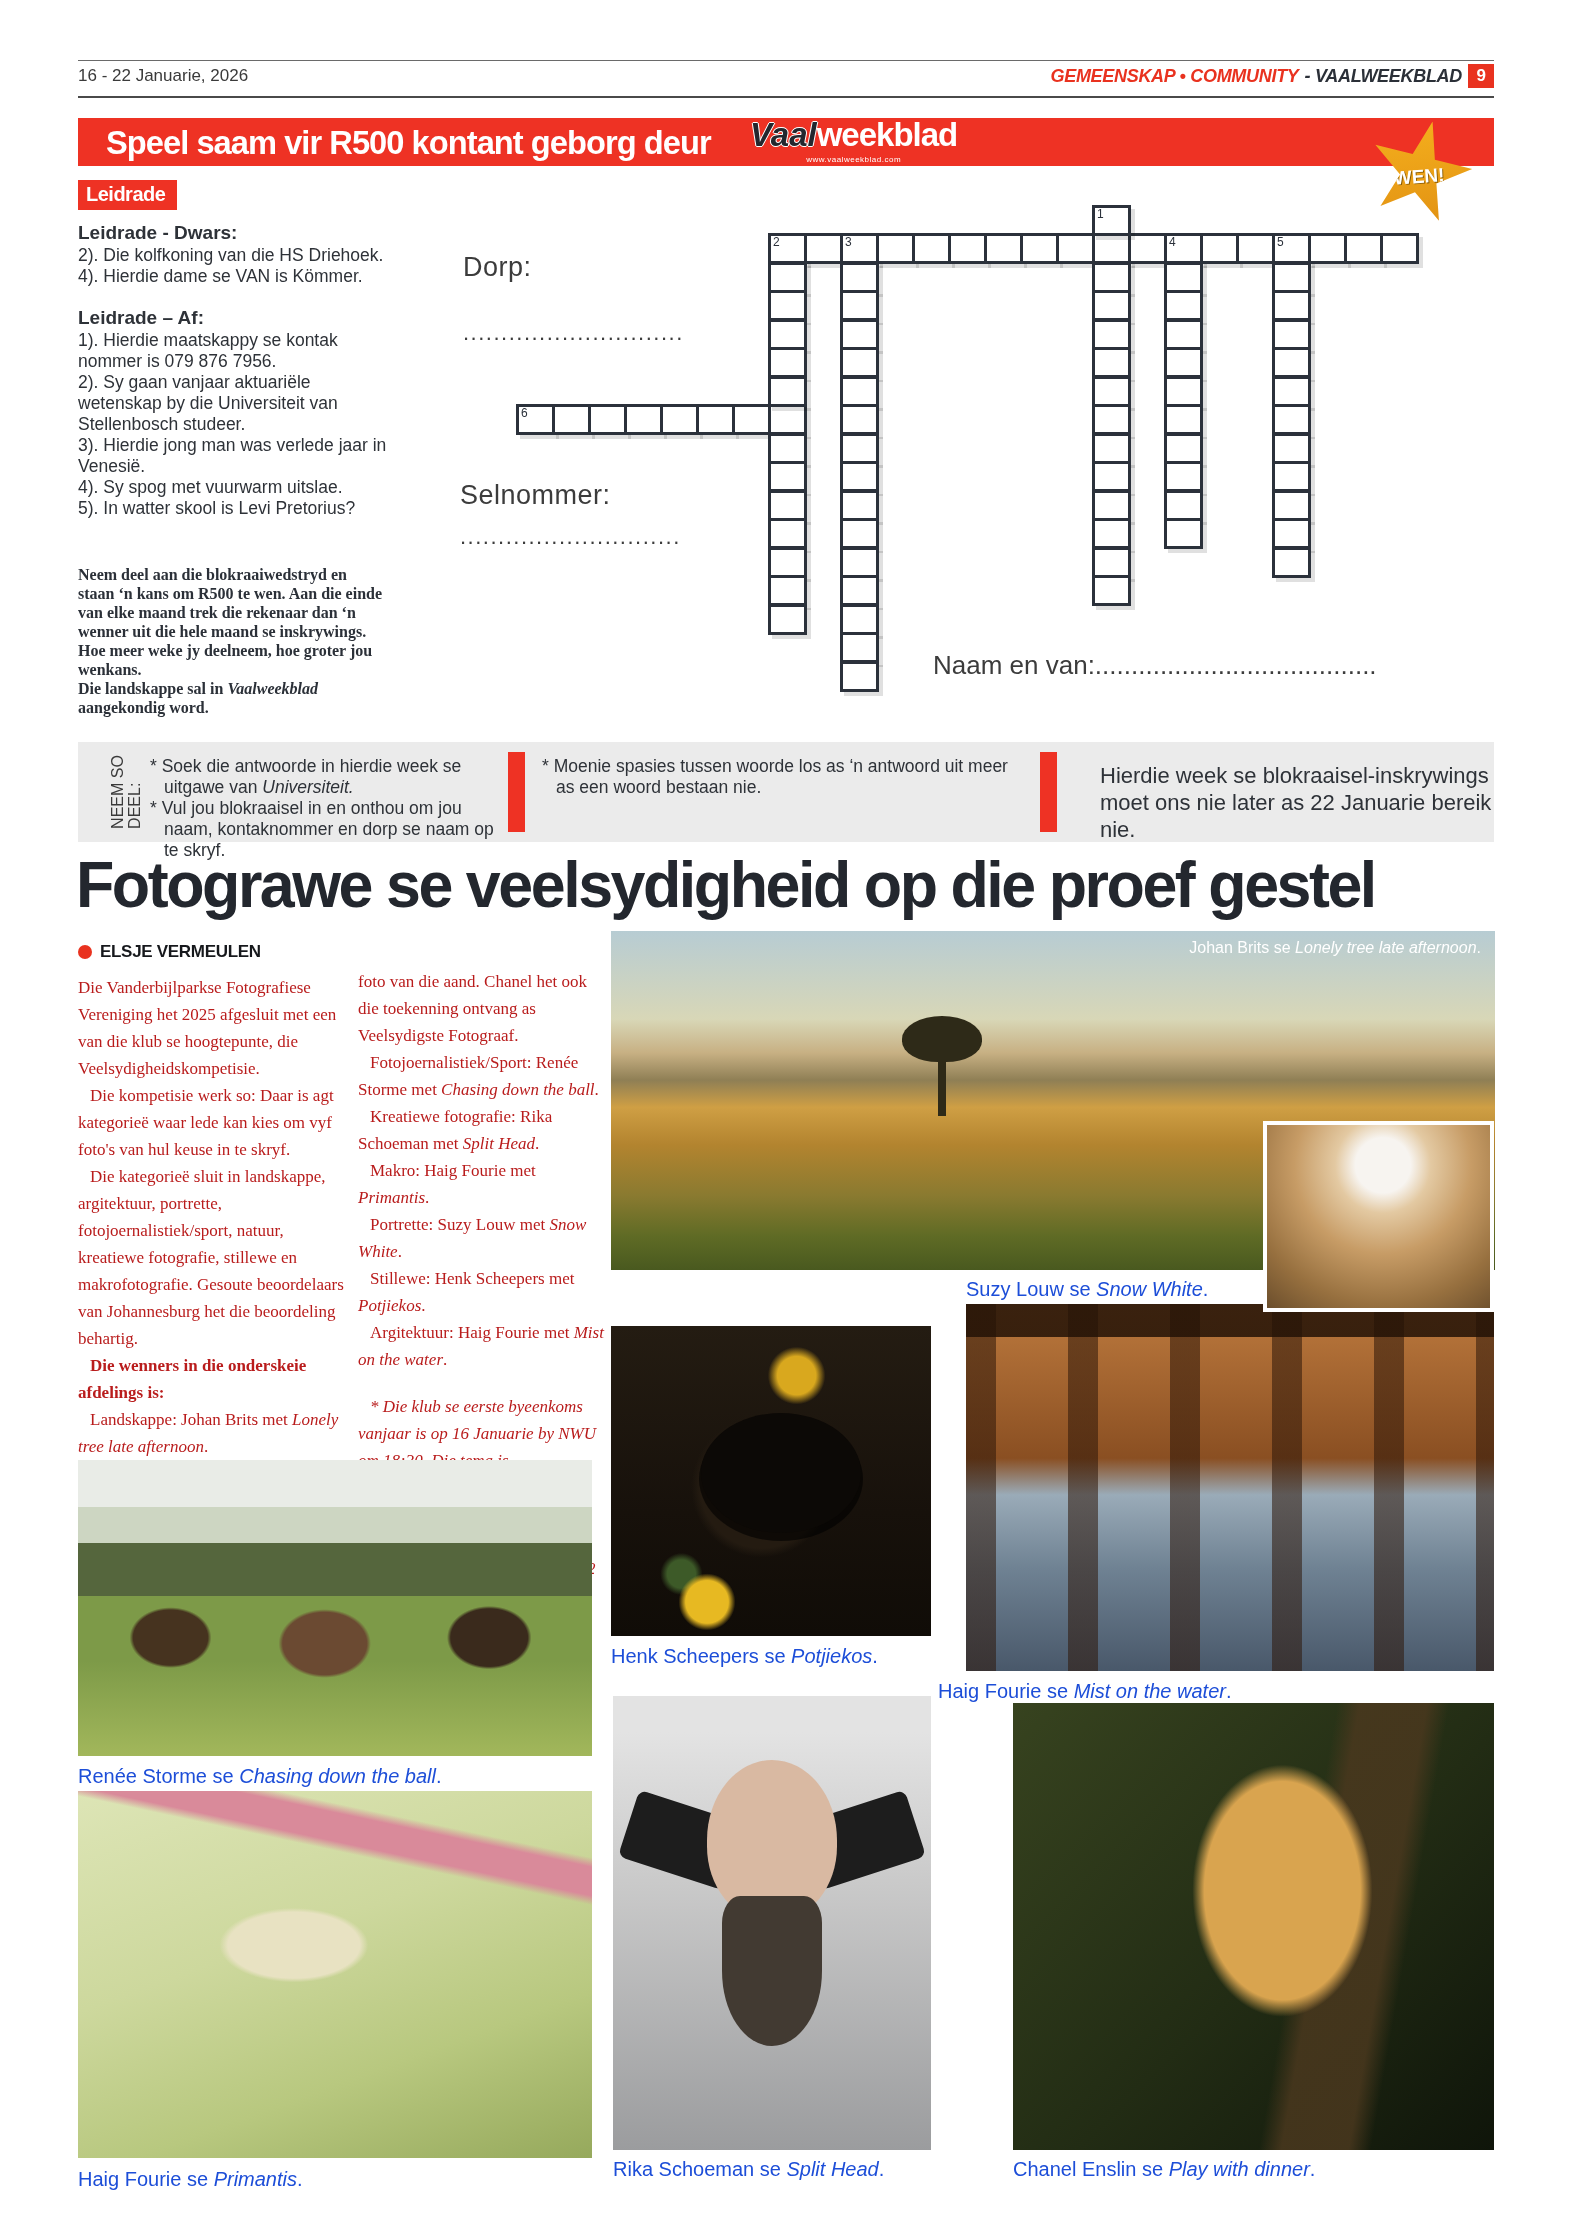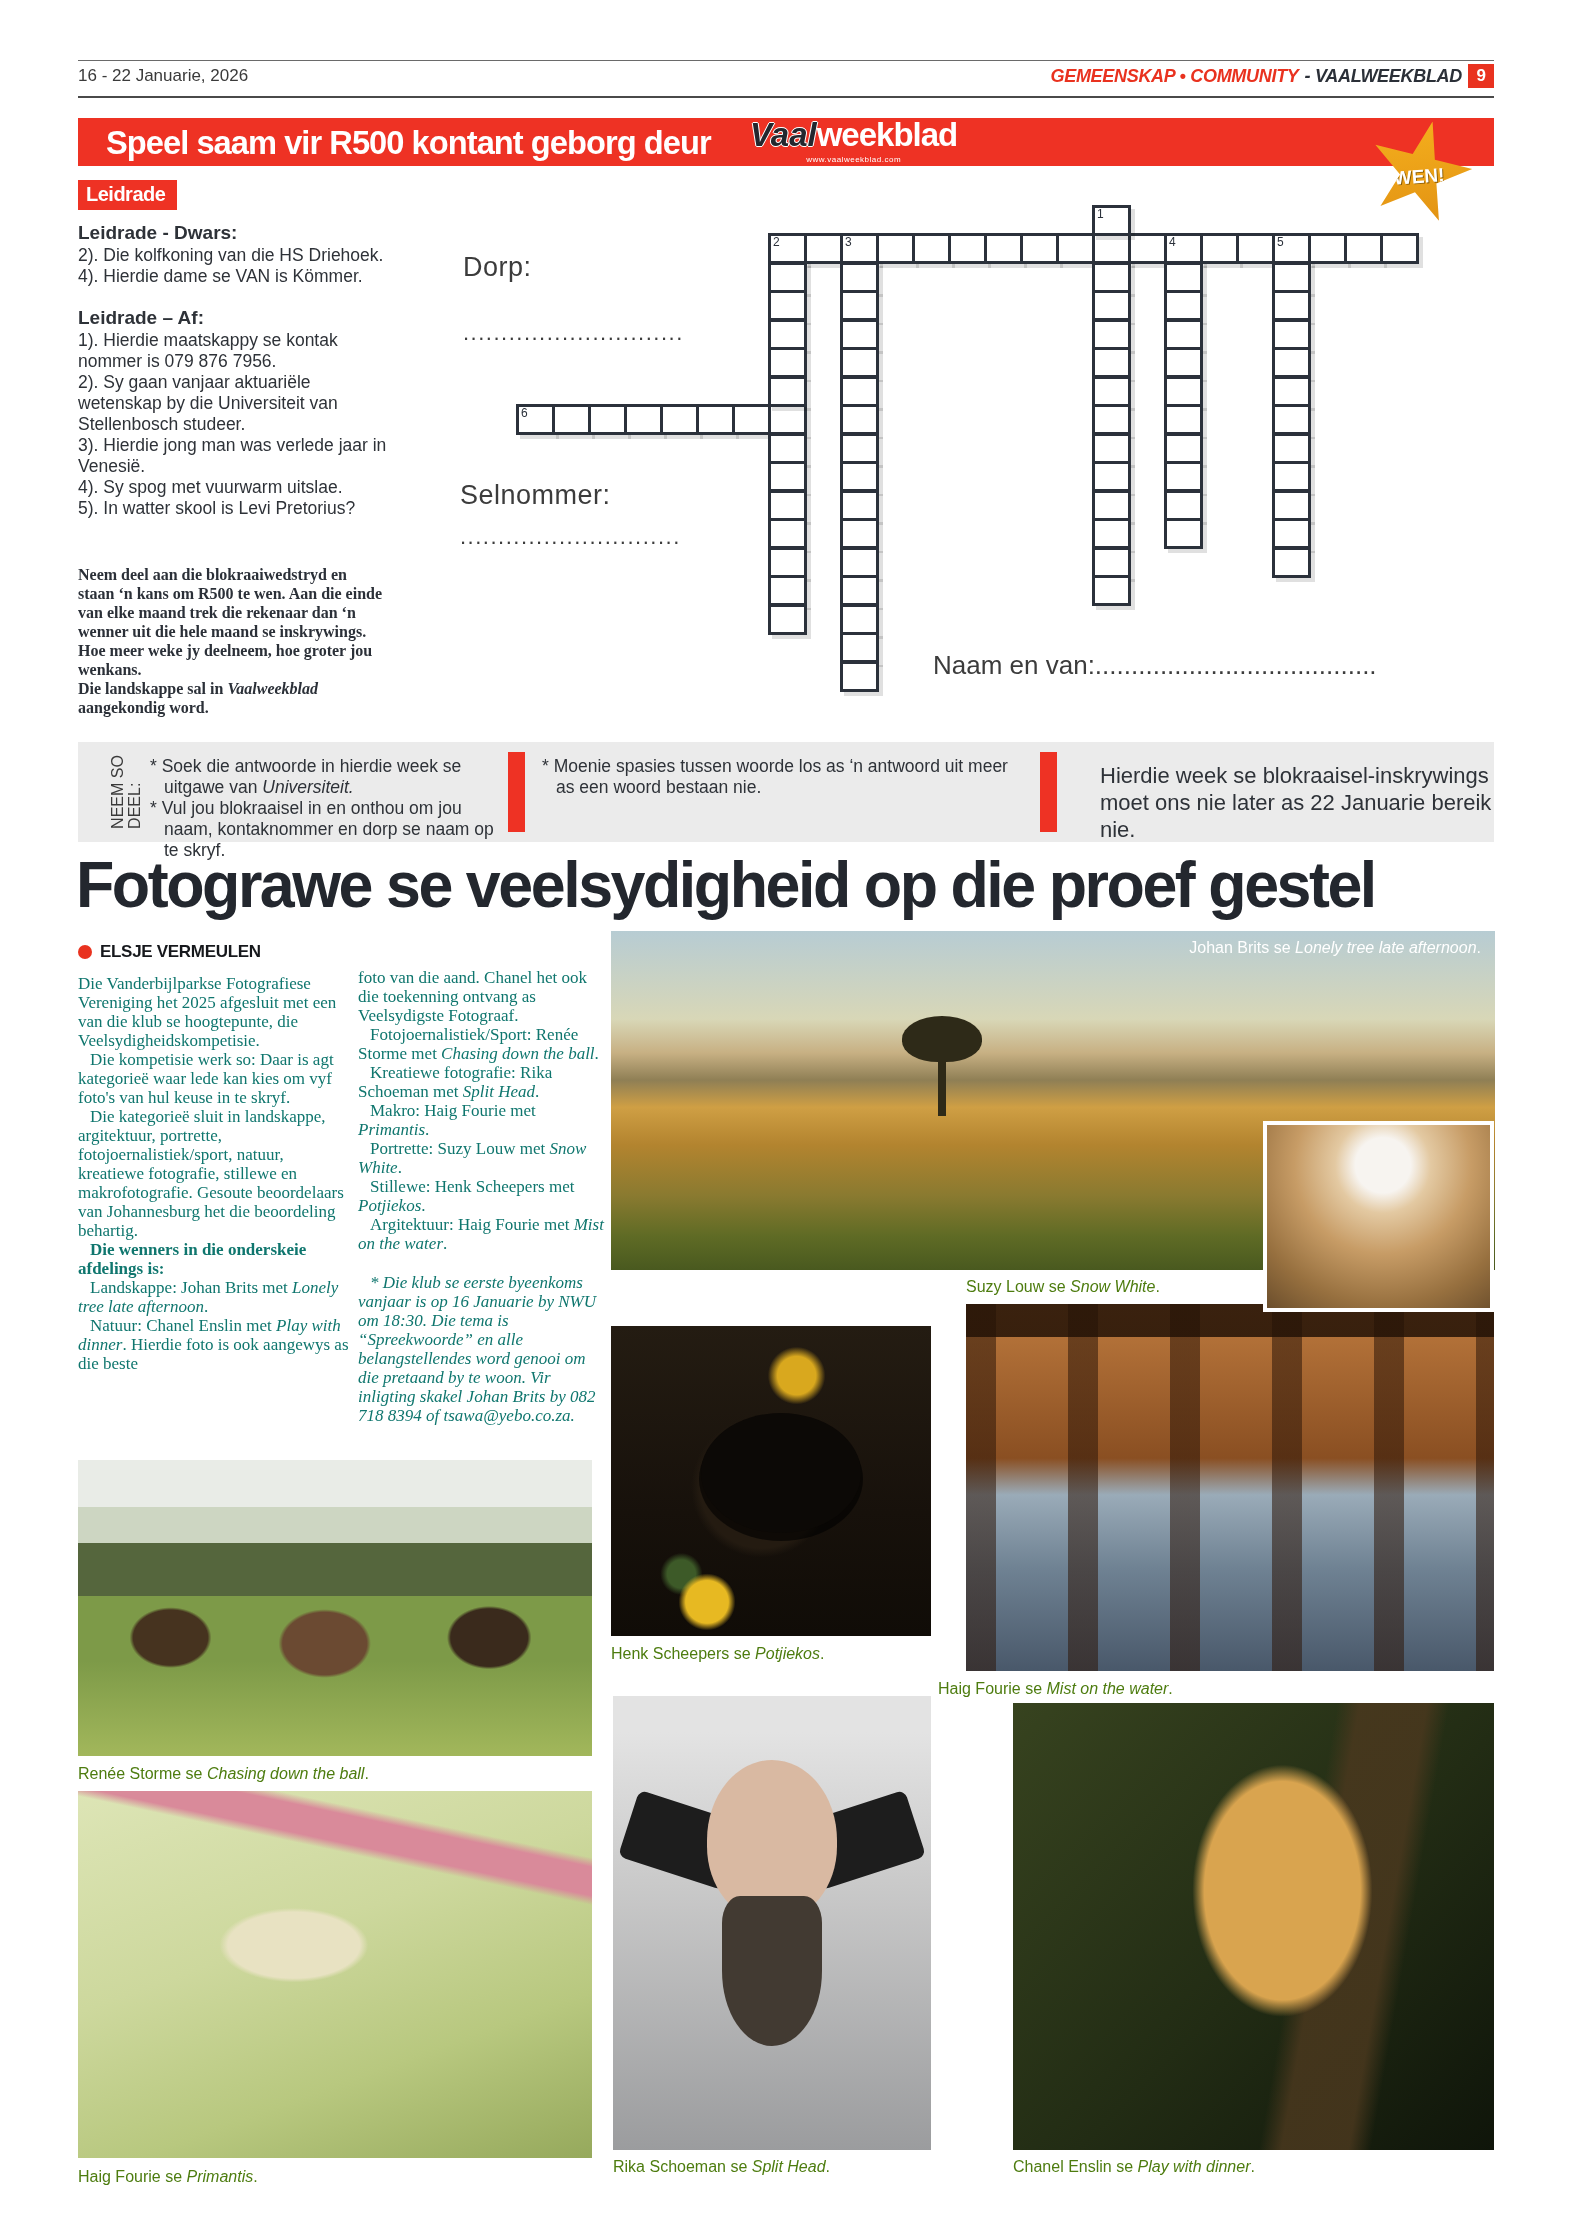--- a/index.html
+++ b/index.html
@@ -55,30 +55,30 @@
   .side-inner{transform:rotate(-90deg);font-size:16px;line-height:17px;color:#3a3a3a;white-space:nowrap;text-align:left;}
   .how-col{font-size:17.5px;line-height:21px;color:#2e3238;}
   .bullet{padding-left:14px;text-indent:-14px;margin:0;}
   .redbar{width:17px;height:80px;background:#ee3224;top:752px;}
   .deadline{left:1068px;top:762px;width:420px;font-size:22px;line-height:27px;color:#2e3238;margin-left:32px;}
 
   
   .headline{left:76px;top:848px;width:1420px;font-size:64px;font-weight:bold;letter-spacing:-2.5px;color:#23272e;transform:scaleX(0.98);transform-origin:left;white-space:nowrap;}
   .byline{left:78px;top:942px;display:flex;align-items:center;gap:8px;font-size:17px;font-weight:bold;color:#16181c;letter-spacing:-0.3px;}
   .byline-dot{width:14px;height:14px;border-radius:50%;background:#e9321f;}
-  .col{font-family:"Liberation Serif",serif;font-size:17px;line-height:19px;color:#0f766e;}
+  .col{font-family:"Liberation Serif",serif;font-size:17px;line-height:27px;color:#b91c1c;}
   .col p{margin:0;}
   .col p.ind{text-indent:12px;}
   .col p.sp{margin-top:20px;}
   .col1{left:78px;top:974px;width:272px;}
   .col2{left:358px;top:968px;width:248px;}
 
   
   .photo{position:absolute;overflow:hidden;}
-  .caption{position:absolute;font-size:16px;color:#4d7c0f;}
+  .caption{position:absolute;font-size:20px;color:#1d4ed8;}
   .cap-white{position:absolute;top:8px;right:14px;font-size:16px;color:#fff;}
 
   .p-lonely{left:611px;top:931px;width:884px;height:339px;z-index:1;
     background:linear-gradient(180deg,#b7ccd3 0%,#d8d7b7 26%,#c7b083 36%,#8f7f55 44%,#cf9f44 52%,#b3842f 63%,#8a7a30 78%,#5f6b25 90%,#49591f 100%);}
   .tree{position:absolute;left:37%;top:34%;width:8px;height:70px;background:#2e2a18;}
   .tree::before{content:"";position:absolute;left:-36px;top:-30px;width:80px;height:46px;background:#2e2a18;border-radius:50% 50% 45% 45%;}
   .p-snow{left:1263px;top:1121px;width:231px;height:191px;z-index:3;border:4px solid #fff;box-sizing:border-box;
     background:radial-gradient(circle at 52% 22%,#f7f4f0 0 15%,#e3c9a2 26%,#c79c66 48%,#97703f 76%,#6b4e2c 100%);}
   .p-pot{left:611px;top:1326px;width:320px;height:310px;
     background:radial-gradient(circle at 30% 89%,#e7b922 0 6%,rgba(0,0,0,0) 8%),

